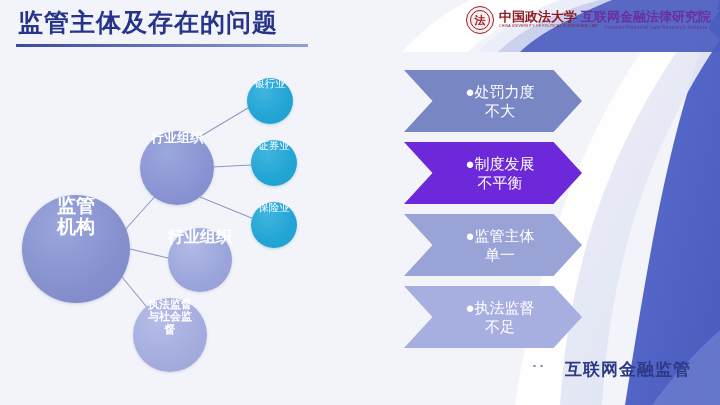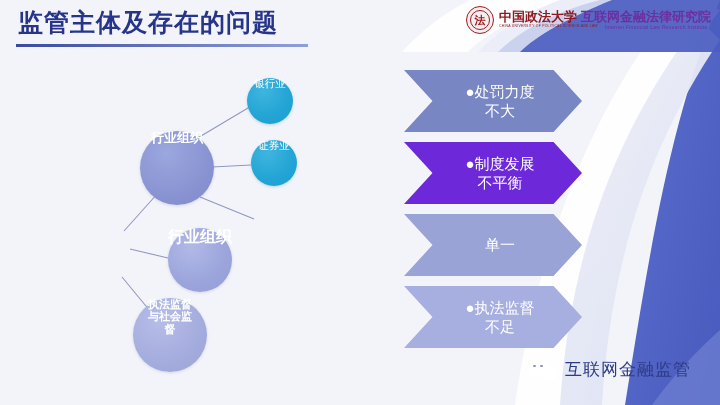--- a/index.html
+++ b/index.html
@@ -280,21 +280,21 @@
     position: absolute;
     width: 2.6px;
     height: 2.6px;
     border-radius: 50%;
     background: #8c93bb;
   }
   .wechat-icon .d1 { left: 5px;  top: 5px; }
   .wechat-icon .d2 { left: 12px; top: 5px; }
   .watermark-text {
     font-size: 17px;
-    font-weight: normal;
+    font-weight: bold;
     color: #2d3a86;
     letter-spacing: 1px;
   }
 </style>
 </head>
 <body>
 
 <div id="slide">
 
   <div class="deco-layer">
@@ -353,20 +353,26 @@
       <g stroke="#7e88b8" stroke-width="1.1" fill="none" opacity="0.85">
         <line x1="196" y1="84" x2="253" y2="50"></line>
         <line x1="212" y1="112" x2="251" y2="110"></line>
         <line x1="200" y1="142" x2="254" y2="164"></line>
       </g>
       <circle cx="158" cy="138" r="2.6" fill="#8e97c5"></circle>
       <circle cx="253" cy="50" r="2.6" fill="#8e97c5"></circle>
       <circle cx="155" cy="262" r="2.6" fill="#8e97c5"></circle>
     </svg>
 
+    <div class="circle c-main">
+      <span>
+        <span>监管</span><br>
+        <span>机构</span>
+      </span>
+    </div>
 
     <div class="circle c-gov">
       <span>行业组织</span>
     </div>
 
     <div class="circle c-ind">
       <span>行业组织</span>
     </div>
 
     <div class="circle c-mid">
@@ -376,35 +382,39 @@
         <span>督</span>
       </span>
     </div>
 
     <div class="circle c-leaf c-bank">
       <span>银行业</span>
     </div>
     <div class="circle c-leaf c-sec">
       <span>证券业</span>
     </div>
+    <div class="circle c-leaf c-ins">
+      <span>保险业</span>
+    </div>
   </div>
 
   <div class="chevrons">
 
     <div class="chev chev-1">
       <span class="l1"><span>●</span><span>处罚力度</span></span>
       <span class="l2">不大</span>
     </div>
 
     <div class="chev chev-2">
       <span class="l1"><span>●</span><span>制度发展</span></span>
       <span class="l2">不平衡</span>
     </div>
 
     <div class="chev chev-3">
+      <span class="l1"><span>●</span><span>监管主体</span></span>
       <span class="l2">单一</span>
     </div>
 
     <div class="chev chev-4">
       <span class="l1"><span>●</span><span>执法监督</span></span>
       <span class="l2">不足</span>
     </div>
   </div>
 
   <div class="watermark">

